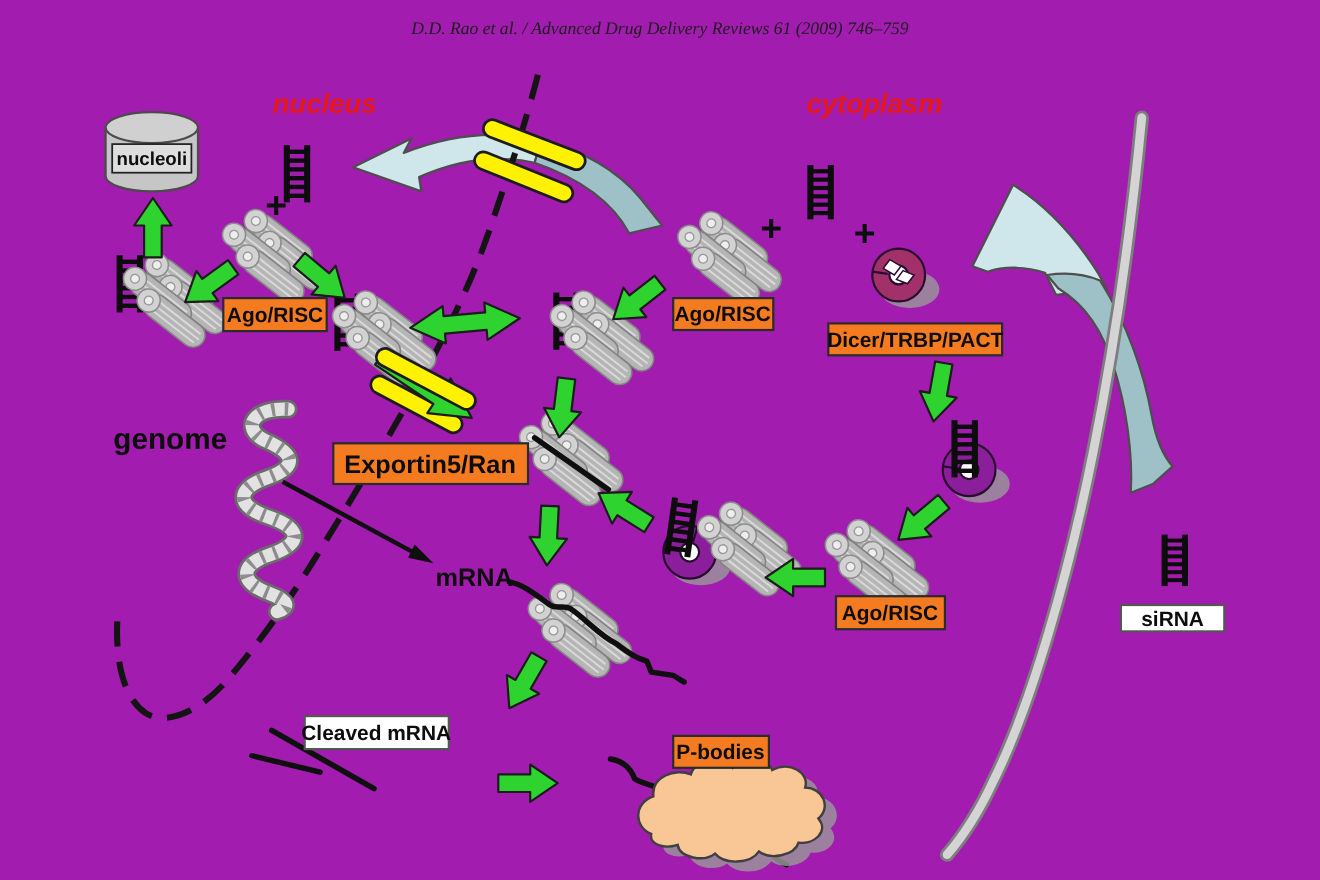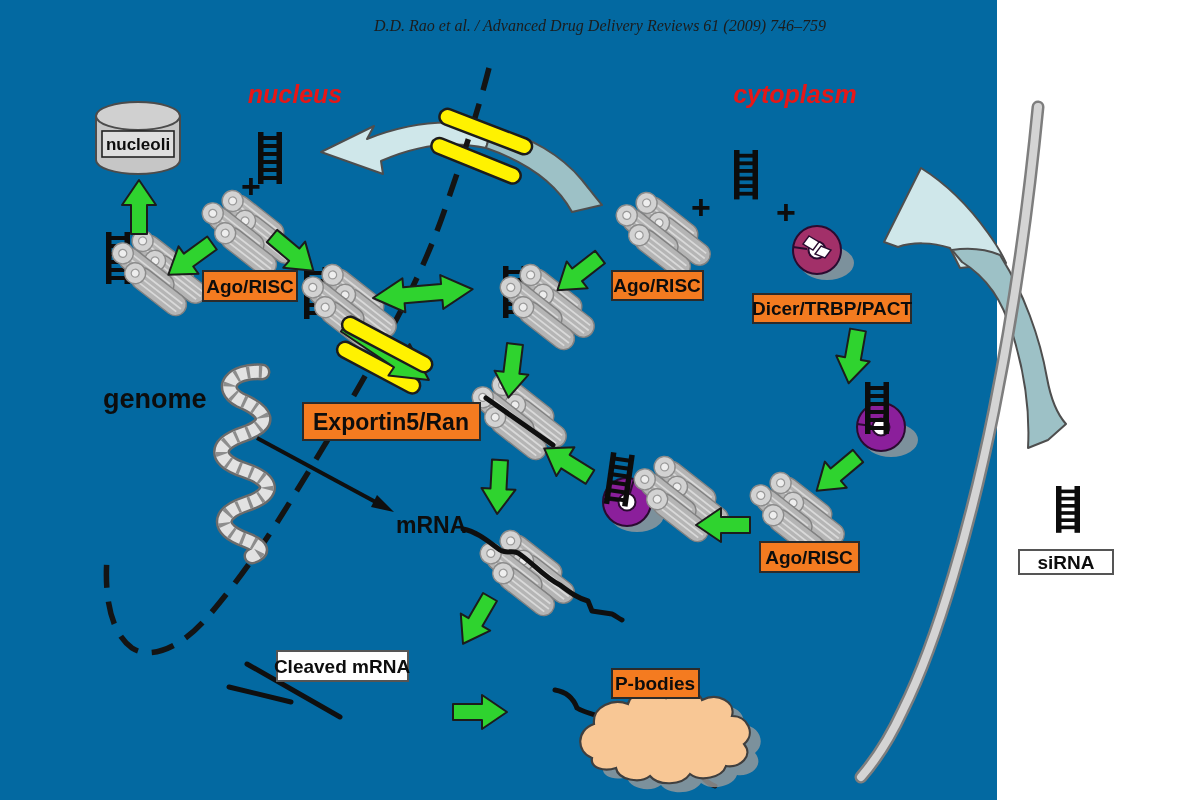--- a/index.html
+++ b/index.html
@@ -1,16 +1,16 @@
 <!DOCTYPE html>
 <html style="--orange: #f47b20; --green: #2fd32f; --yellow: #fff200; --purple: #8b1f9b; --magenta: #a23069; --blue_light: #cfe7ea; --blue_dark: #9dc1c6; --red: #e61717; --peach: #f8c795;"><head>
 <meta charset="utf-8">
 <style>
   html,body{margin:0;padding:0;background:#ffffff;width:1200px;height:800px;overflow:hidden;}
-  #stage{position:relative;width:997px;height:800px;background:#0369a1;}
+  #stage{position:relative;width:1200px;height:800px;background:#a21caf;}
   svg{position:absolute;left:0;top:0;}
   .t{font-family:"Liberation Sans",sans-serif;fill:#0d0d0d;}
   .t-header{font-family:"Liberation Serif",serif;font-style:italic;font-size:16px;text-anchor:middle;fill:#1c1c1c;}
   .t-region{font-weight:bold;font-style:italic;font-size:25px;fill:var(--red);text-anchor:middle;}
   .t-label{font-weight:bold;font-size:19px;text-anchor:middle;}
   .t-label-xl{font-weight:bold;font-size:23px;text-anchor:middle;}
   .t-plain{font-weight:bold;font-size:27px;}
   .t-mrna{font-weight:bold;font-size:23px;}
   .t-plus{font-weight:bold;font-size:34px;text-anchor:middle;}
   .t-nucleoli{font-weight:bold;font-size:17px;text-anchor:middle;}

